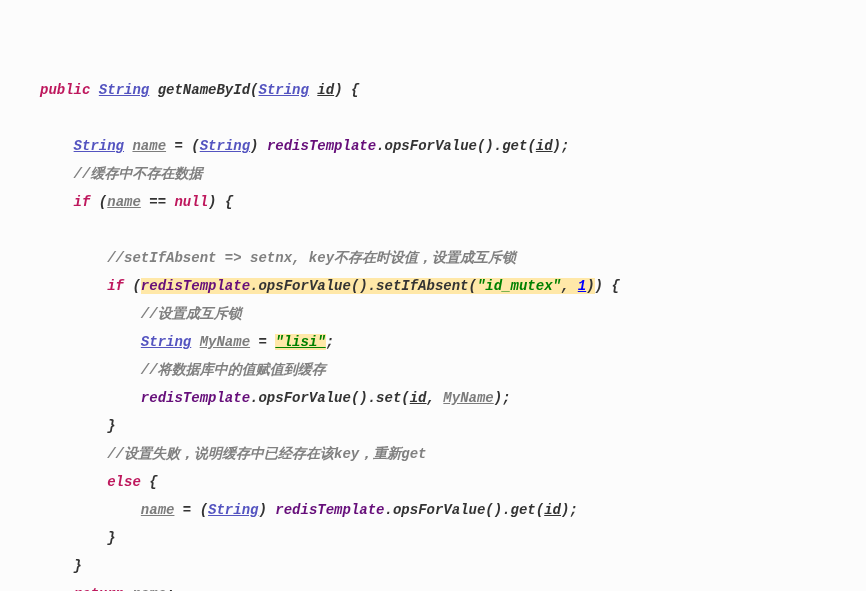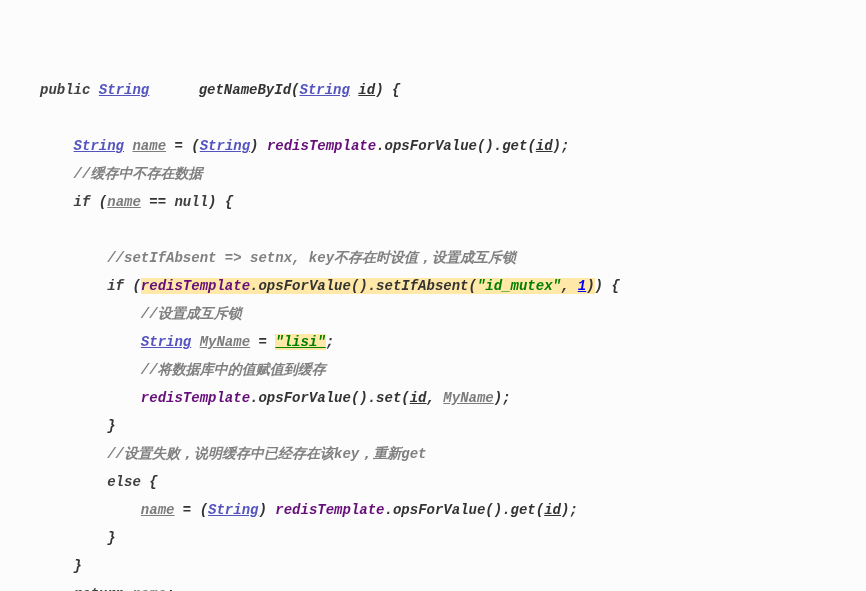--- a/index.html
+++ b/index.html
@@ -7,23 +7,23 @@
     padding: 20px 40px;
     background: #fcfcfc;
     font-family: "Courier New", Consolas, monospace;
     font-size: 14px;
     font-style: italic;
     font-weight: bold;
     line-height: 28px;
     color: #333;
     white-space: pre;
   }
-  .kw { color: #404040; }
+  .kw { color: #be185d; }
   .type { color: #5454c0; text-decoration: underline; text-align: right; }
-  .method { color: #333; margin-left: 41px; }
+  .method { color: #333; }
   .param { color: #333; text-decoration: underline; }
   .var { color: #7c7c7c; text-decoration: underline; }
   .op { color: #333; }
   .call { color: #333; margin-top: 16px; }
   .comment { color: #808080; }
   .str { color: #008000; }
   .str-u { color: #008000; text-decoration: underline; }
   .num-u { color: #0000ff; text-decoration: underline; }
   .hl { background: #ffe8a8; }
   .field { color: #660e7a; }

